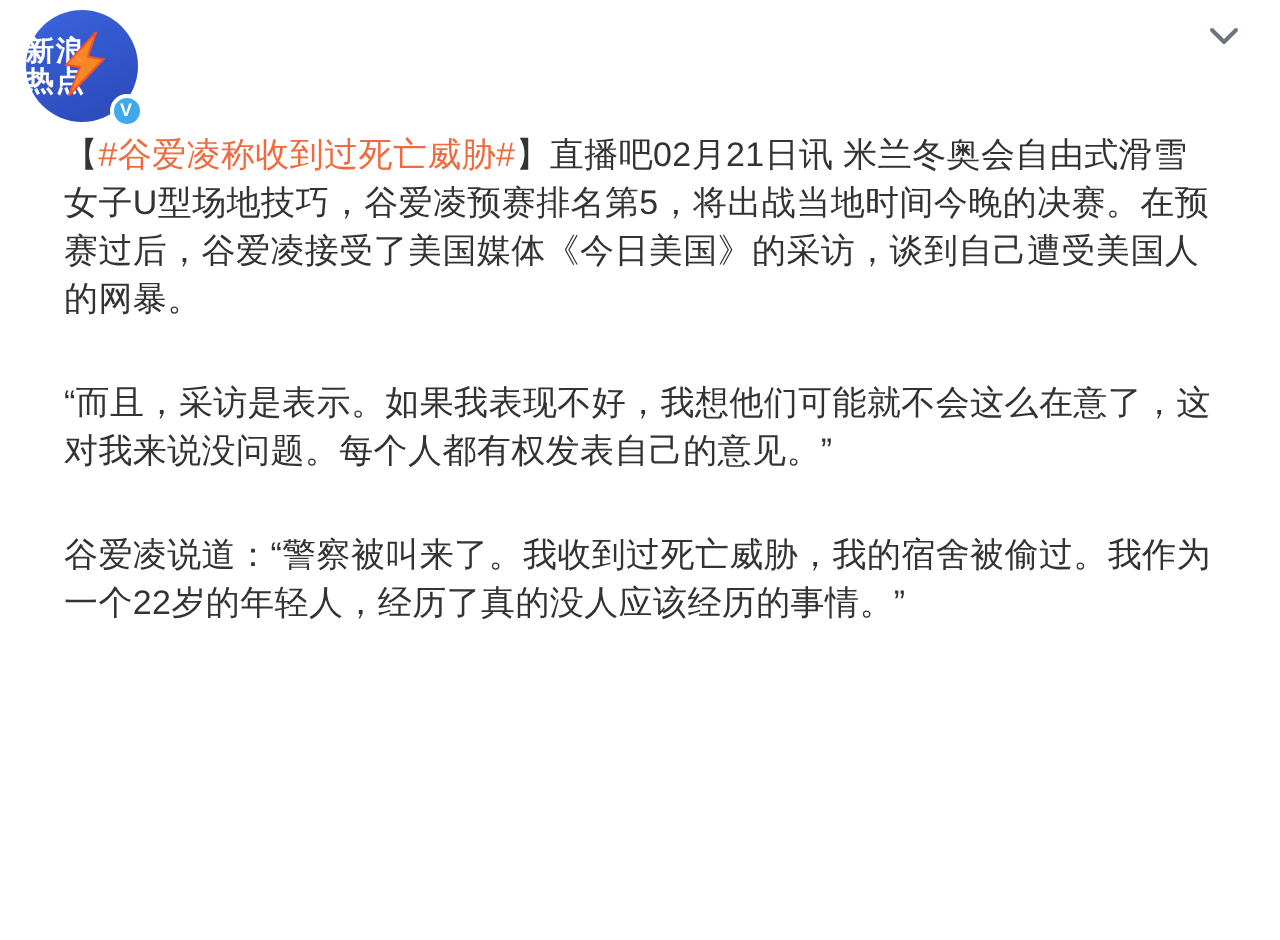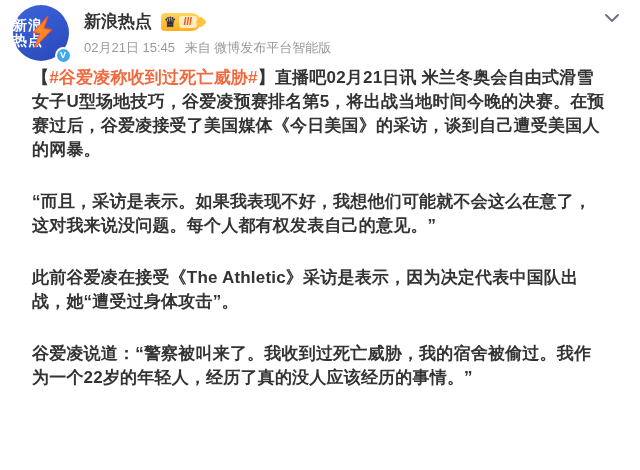--- a/index.html
+++ b/index.html
@@ -51,65 +51,51 @@
   .menu-btn {
     position:absolute; right:16px; top:8px; width:24px; height:20px;
     display:flex; align-items:center; justify-content:center; cursor:pointer;
     background:none; border:none; padding:0;
   }
   
   .content {
     margin-top:4px; padding:0 32px; font-size:17px; line-height:24px; color:#333;
     letter-spacing:.2px;
   }
-  .content p { margin:0 0 28px 0;font-weight:bold; }
+  .content p { margin:0 0 28px 0; }
   .content p:last-child { margin-bottom:0; }
   .hashtag, .collapse-link { color:#f06a3e; text-decoration:none; cursor:pointer; }
 </style>
 </head>
 <body>
 
 <div class="header">
 
   <div class="avatar">
     <span>新浪</span>
     <span>热点</span>
     <span class="avatar-bolt">
       <svg width="24" height="34" viewBox="0 0 24 34">
         <path d="M15 0 L3 19 L10 19 L7 34 L21 13 L13 13 Z" fill="#ff8a1e" stroke="#ff4f1f" stroke-width="1"></path>
       </svg>
     </span>
     <span class="v-badge">V</span>
   </div>
 
-  <div class="user-block">
-    <div class="name-row">
-      <span class="username">新浪热点</span>
-      <span class="vip-badge">
-        <span class="vip-crown">♛</span>
-        <span class="vip-level">III</span>
-      </span>
-    </div>
-    <div class="timestamp-row">
-      <a class="time-text">02月21日 15:45</a>
-      <a class="source-text">来自 微博发布平台智能版</a>
-    </div>
-  </div>
 
   <button class="menu-btn">
     <span>
       <svg width="16" height="10" viewBox="0 0 16 10">
         <polyline points="2,2 8,8 14,2" fill="none" stroke="#6e7380" stroke-width="2" stroke-linecap="round" stroke-linejoin="round"></polyline>
       </svg>
     </span>
   </button>
 </div>
 
 <div class="content">
   <p>
     <span>【</span><a class="hashtag">#谷爱凌称收到过死亡威胁#</a><span>】</span><span>直播吧02月21日讯 米兰冬奥会自由式滑雪女子U型场地技巧，谷爱凌预赛排名第5，将出战当地时间今晚的决赛。在预赛过后，谷爱凌接受了美国媒体《今日美国》的采访，谈到自己遭受美国人的网暴。</span>
   </p>
   <p>“而且，采访是表示。如果我表现不好，我想他们可能就不会这么在意了，这对我来说没问题。每个人都有权发表自己的意见。”</p>
-  <p>此前谷爱凌在接受《The Athletic》采访是表示，因为决定代表中国队出战，她“遭受过身体攻击”。</p>
   <p>
     <span>谷爱凌说道：“警察被叫来了。我收到过死亡威胁，我的宿舍被偷过。我作为一个22岁的年轻人，经历了真的没人应该经历的事情。”</span>
   </p>
 </div>
 
 </body></html>

